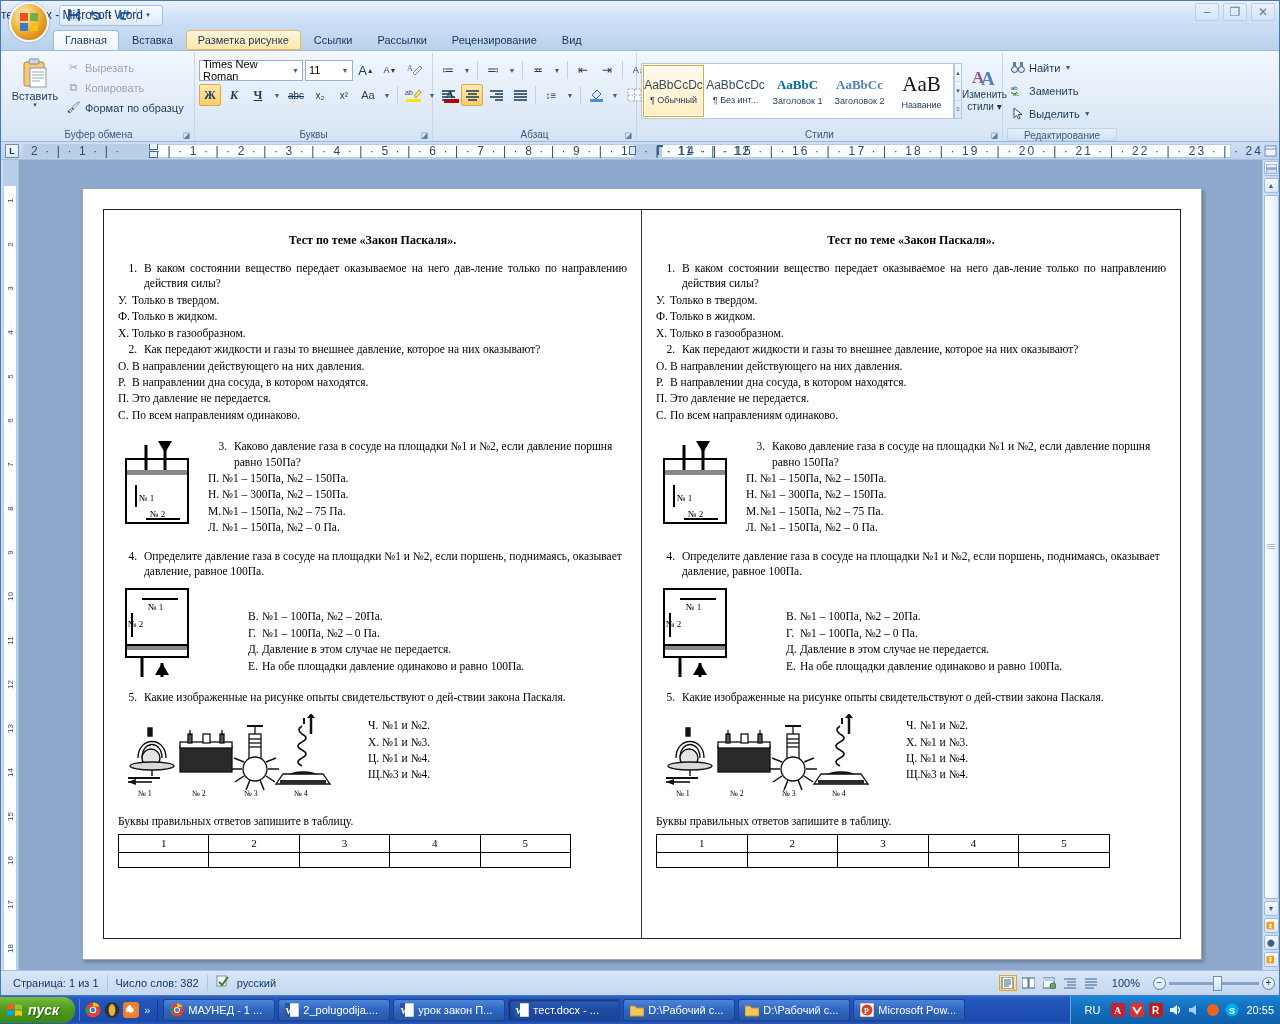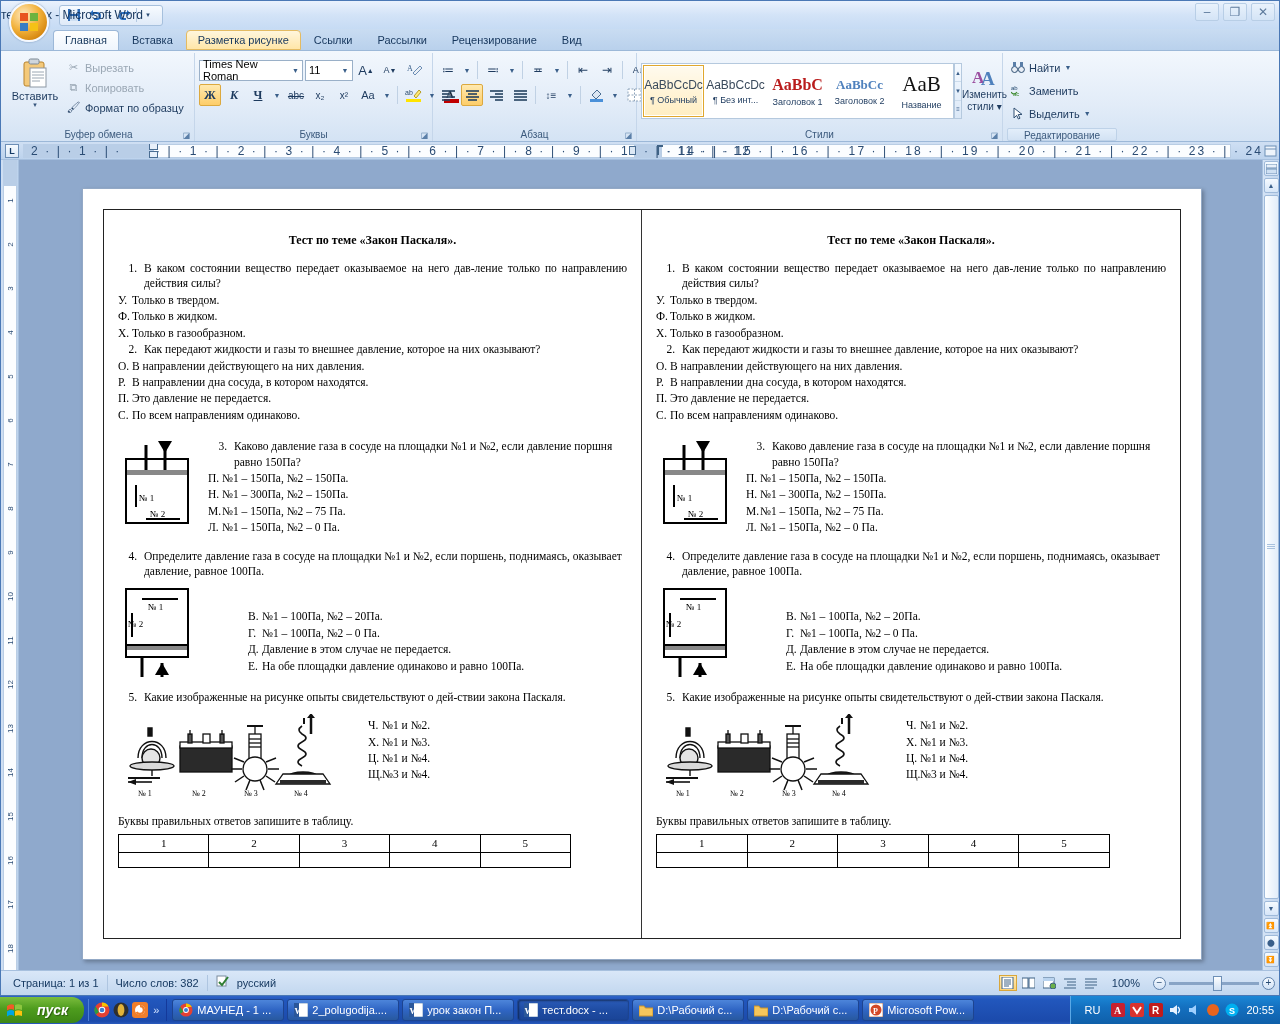--- a/index.html
+++ b/index.html
@@ -347,21 +347,21 @@
   
   .taskbar {
     position: absolute; left: 0; bottom: 0; width: 1280px; height: 28px;
     background: linear-gradient(#2f63c8, #2257bd 12%, #1b4aab 90%, #2a5bbd);
     display: flex; align-items: center;
   }
   .start {
     height: 26px; padding: 0 16px 0 6px; margin-right: 4px;
     background: linear-gradient(#7bbd3d, #4e9c1e 45%, #3d8715);
     border-radius: 0 12px 12px 0;
-    display: flex; align-items: center; gap: 14px;
+    display: flex; align-items: center; gap: 5px;
     color: #fff; font-style: italic; font-weight: bold; font-size: 14px;
     text-shadow: 1px 1px 1px #2c5c0e;
     text-align: center;
   }
   .flag { width: 17px; height: 17px; }
   .qlaunch {
     display: flex; align-items: center; gap: 3px;
     padding: 0 5px; height: 22px;
     border-left: 1px solid #4d7fd6; border-right: 1px solid #14399a;
   }
@@ -668,21 +668,21 @@
         <div class="gallery">
           <div class="sty sel">
             <div class="sty-prev" style="font-family:'Liberation Sans',sans-serif;">AaBbCcDc</div>
             <div class="sty-name">¶ Обычный</div>
           </div>
           <div class="sty">
             <div class="sty-prev" style="font-family:'Liberation Sans',sans-serif;">AaBbCcDc</div>
             <div class="sty-name">¶ Без инт...</div>
           </div>
           <div class="sty">
-            <div class="sty-prev" style="font-size:16px;color:#b91c1c;font-family:'Liberation Serif',serif;font-weight:bold;">AaBbC</div>
+            <div class="sty-prev" style="font-size:13px;color:#0369a1;font-family:'Liberation Serif',serif;font-weight:bold;">AaBbC</div>
             <div class="sty-name">Заголовок 1</div>
           </div>
           <div class="sty">
             <div class="sty-prev" style="font-size:13px;color:#4f81bd;font-family:'Liberation Serif',serif;font-weight:bold;">AaBbCc</div>
             <div class="sty-name">Заголовок 2</div>
           </div>
           <div class="sty">
             <div class="sty-prev" style="font-size:21px;font-family:'Liberation Serif',serif;color:#111;">AaB</div>
             <div class="sty-name">Название</div>
           </div>

